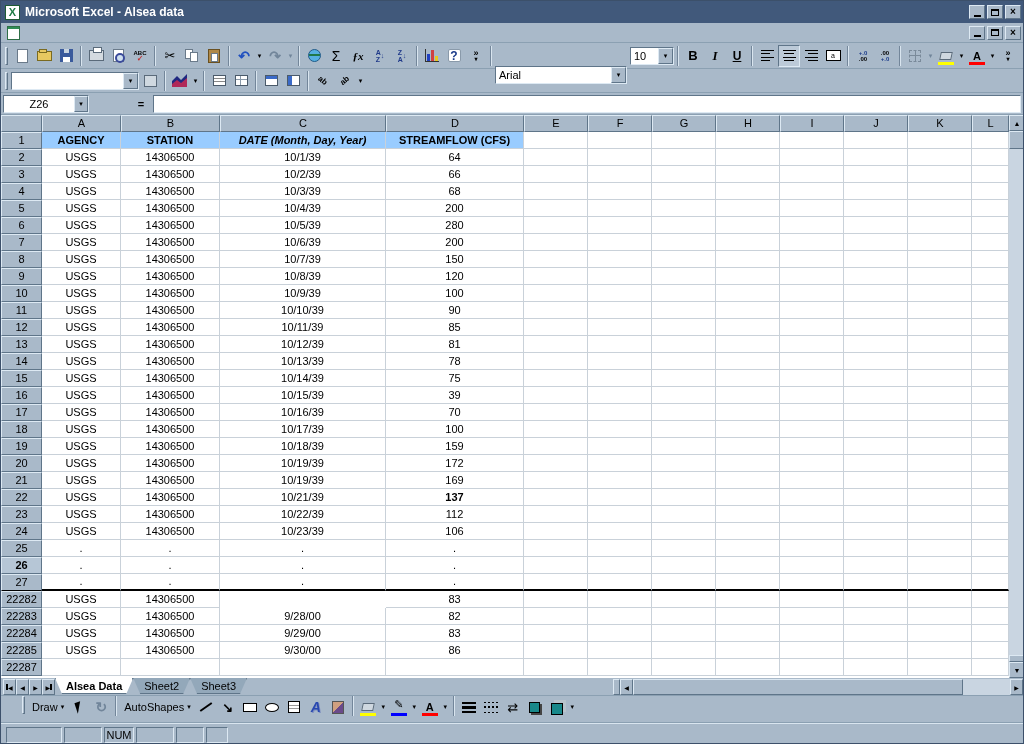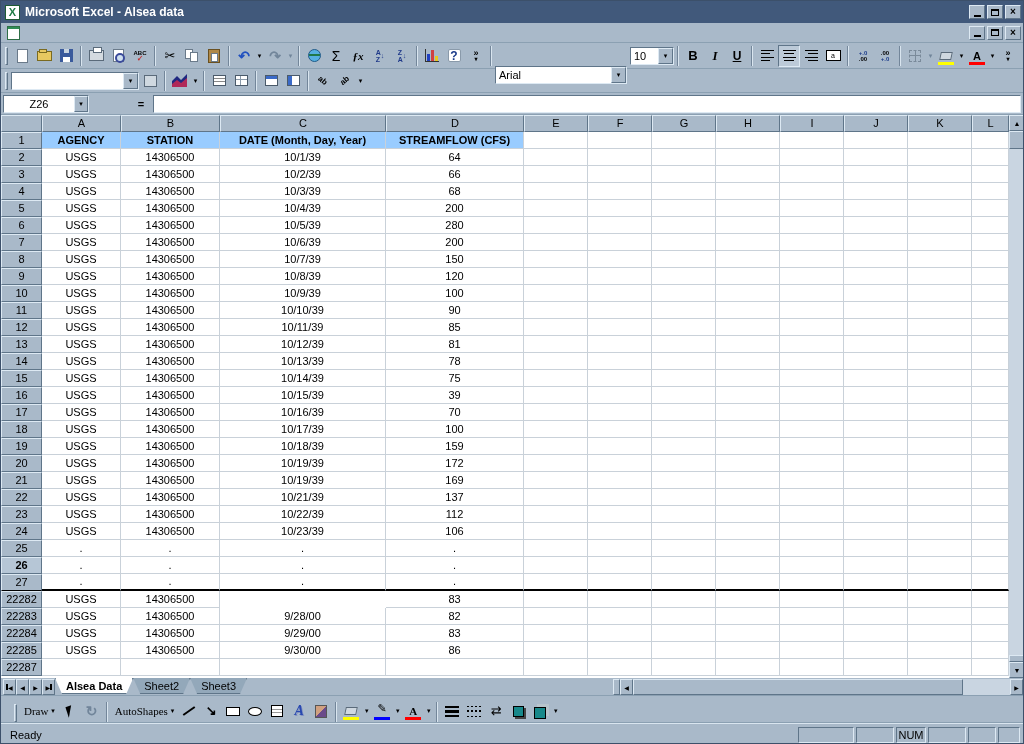--- a/index.html
+++ b/index.html
@@ -162,22 +162,22 @@
     clip-path:polygon(0 0,100% 0,calc(100% - 7px) 100%,7px 100%);
     background:#8fa0b2;background:#93a8ba;height:16px;line-height:13px;}
   .tab.activeTab{background:#fff;font-weight:bold;}
   .hscroll{display:flex;align-items:center;margin-left:auto;width:410px;background:var(--track);height:16px;margin-top:1px;}
   .hsplit{width:7px;height:16px;background:var(--face);border:1px solid;flex:none;
     border-color:var(--face-l) var(--face-d) var(--face-d) var(--face-l);}
   .hthumb{width:330px;height:16px;background:var(--face);border:1px solid;flex:none;
     border-color:var(--face-l) var(--face-d) var(--face-d) var(--face-l);}
 
   
-  .drawbar{height:27px;background:var(--face);display:flex;align-items:flex-end;
-    border-bottom:1px solid #8ba0b2;padding:0 10px;font-family:Liberation Serif, serif;}
+  .drawbar{height:27px;background:var(--face);display:flex;align-items:flex-start;
+    border-bottom:1px solid #8ba0b2;padding:0 18px;}
   .dbtn{height:22px;display:flex;align-items:center;justify-content:center;padding:0 4px;flex:none;}
   .cursor-ic{width:0;height:0;border-left:6px solid #000;border-bottom:11px solid transparent;transform:rotate(-18deg);}
   .line-ic{width:14px;height:2px;background:#000;transform:rotate(-35deg);}
   .rect-ic{width:14px;height:9px;background:#fff;border:1px solid #000;}
   .oval-ic{width:14px;height:9px;background:#fff;border:1px solid #000;border-radius:50%;}
   .txtbox-ic{width:12px;height:12px;background:#fff;border:1px solid #000;
     background-image:linear-gradient(transparent 3px,#999 3px,#999 4px,transparent 4px,transparent 6px,#999 6px,#999 7px,transparent 7px);}
   .wordart-ic{font-weight:bold;font-style:italic;font-size:14px;color:#2848b0;text-shadow:1px 1px 0 #8090c0;}
   .clipart-ic{width:12px;height:13px;border:1px solid #555;background:linear-gradient(135deg,#d0a080 50%,#6a4a8a 50%);}
   .lstyle-ic{width:14px;height:11px;display:flex;flex-direction:column;justify-content:space-between;}
@@ -475,21 +475,21 @@
         <div class="hdrcell" style="width: 64px;">I</div>
         <div class="hdrcell" style="width: 64px;">J</div>
         <div class="hdrcell" style="width: 64px;">K</div>
         <div class="hdrcell" style="width: 37px;">L</div>
       </div>
     <div class="grid-rows" id="grid-rows">
         <div class="grow">
           <div class="rownum">1</div>
           <div class="cell hdr" style="width: 79px;">AGENCY</div>
           <div class="cell hdr" style="width: 99px;">STATION</div>
-          <div class="cell hdr" style="width: 166px;">DATE (Month, Day, Year)</div>
+          <div class="cell hdr" style="width: 166px; font-style: italic;">DATE (Month, Day, Year)</div>
           <div class="cell hdr" style="width: 138px;">STREAMFLOW (CFS)</div>
           <div class="cell" style="width: 64px;"></div>
           <div class="cell" style="width: 64px;"></div>
           <div class="cell" style="width: 64px;"></div>
           <div class="cell" style="width: 64px;"></div>
           <div class="cell" style="width: 64px;"></div>
           <div class="cell" style="width: 64px;"></div>
           <div class="cell" style="width: 64px;"></div>
           <div class="cell" style="width: 37px;"></div>
         </div>
@@ -791,21 +791,21 @@
           <div class="cell" style="width: 64px;"></div>
           <div class="cell" style="width: 64px;"></div>
           <div class="cell" style="width: 64px;"></div>
           <div class="cell" style="width: 37px;"></div>
         </div>
         <div class="grow">
           <div class="rownum">22</div>
           <div class="cell" style="width: 79px;">USGS</div>
           <div class="cell" style="width: 99px;">14306500</div>
           <div class="cell" style="width: 166px;">10/21/39</div>
-          <div class="cell" style="width: 138px;">137</div>
+          <div class="cell" style="width: 138px; font-weight: bold;">137</div>
           <div class="cell" style="width: 64px;"></div>
           <div class="cell" style="width: 64px;"></div>
           <div class="cell" style="width: 64px;"></div>
           <div class="cell" style="width: 64px;"></div>
           <div class="cell" style="width: 64px;"></div>
           <div class="cell" style="width: 64px;"></div>
           <div class="cell" style="width: 64px;"></div>
           <div class="cell" style="width: 37px;"></div>
         </div>
         <div class="grow">
@@ -1081,20 +1081,19 @@
     </div>
   <div class="tbtn">
       <span class="threed-ic"></span>
     </div>
   <div class="dd">
       <span>▾</span>
     </div>
 </div>
 
 <div class="statusbar">
-  <span class="mode">Ready</span>
   <span class="spanel" style="width:56px;"></span>
   <span class="spanel" style="width:38px;"></span>
   <span class="spanel" style="width:30px;">NUM</span>
   <span class="spanel" style="width:38px;"></span>
   <span class="spanel" style="width:28px;"></span>
   <span class="spanel" style="width:22px;"></span>
 </div>
 
 </body></html>

